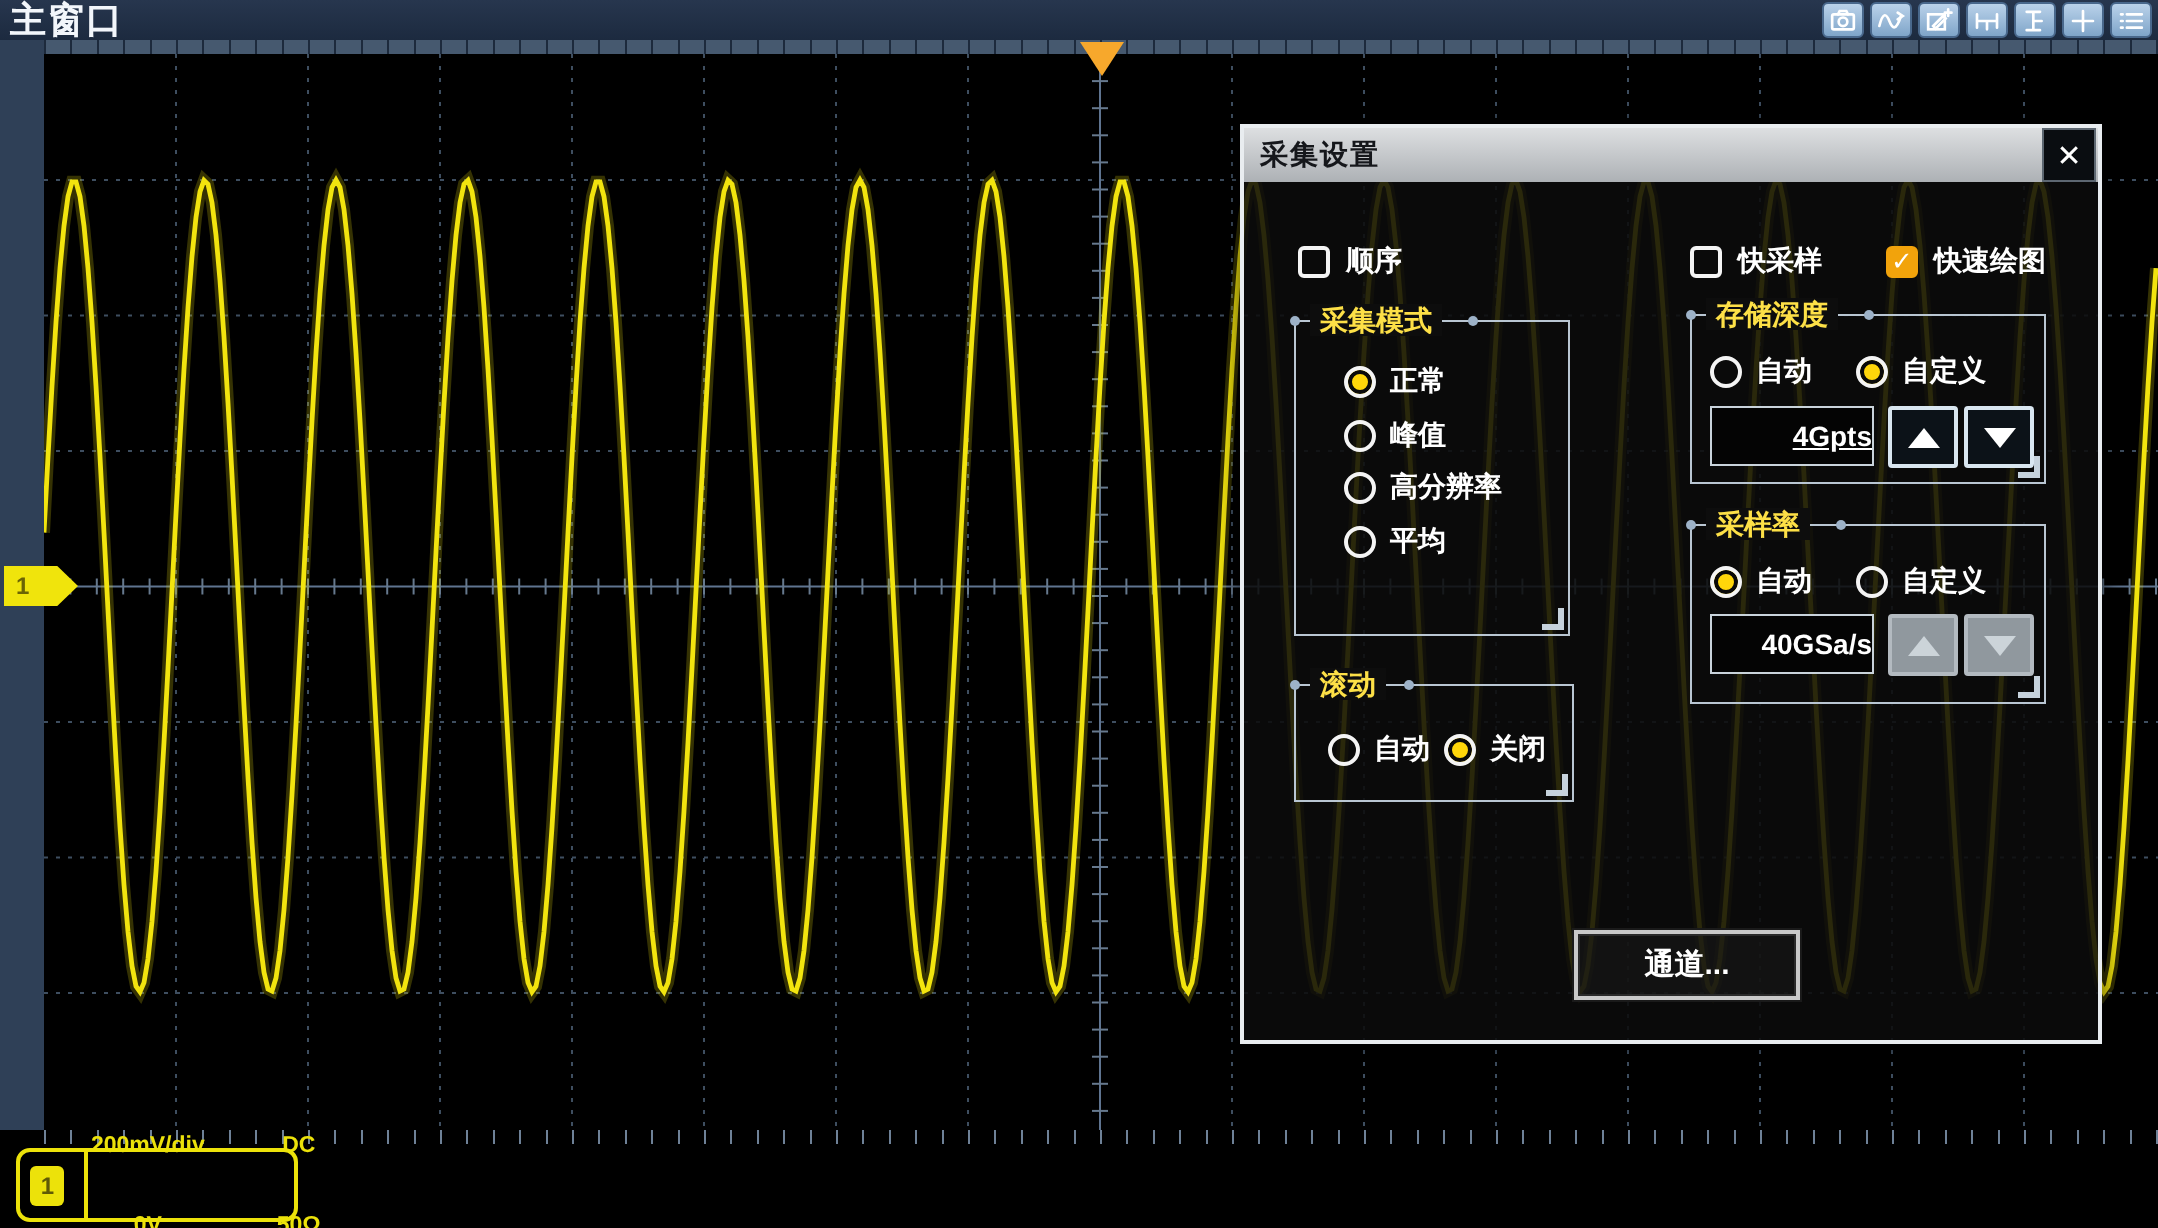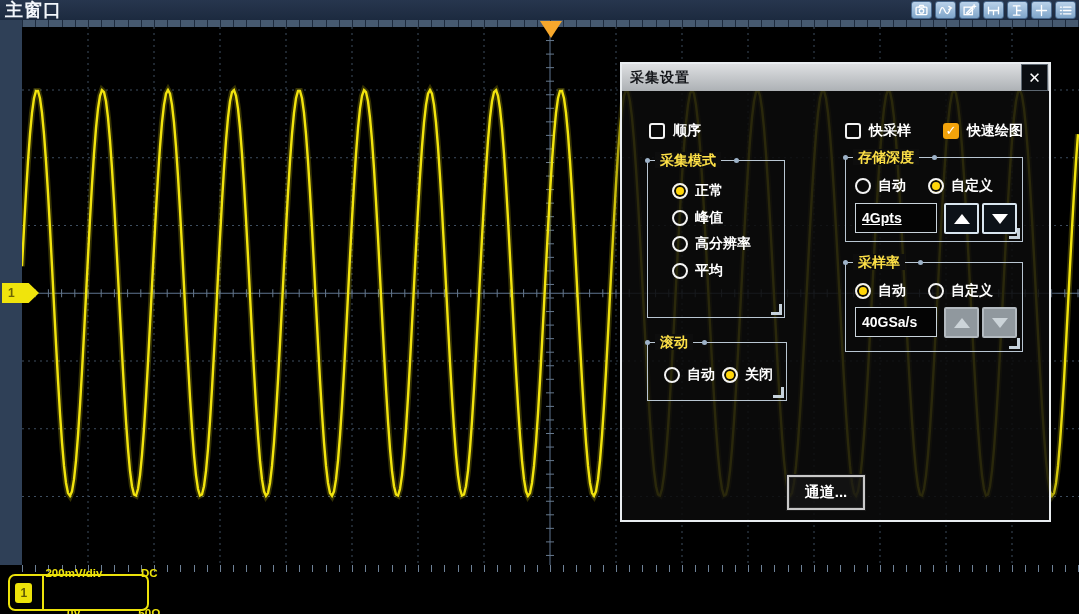--- a/index.html
+++ b/index.html
@@ -34,21 +34,21 @@
   .wave-main { fill:none; stroke:#f2e40e; stroke-width:2.4; }
 
   .trigger-marker { position:absolute; left:540px; top:21px; width:0; height:0;
     border-left:11px solid transparent; border-right:11px solid transparent; border-top:17px solid #f7a82c; }
   .ch-marker { position:absolute; left:2px; top:283px; width:37px; height:20px; background:#f0e40c;
     clip-path:polygon(0 0, 72% 0, 100% 50%, 72% 100%, 0 100%);
     display:flex; align-items:center; color:#6b6404; font-size:12px; font-weight:bold; padding-left:6px; }
 
   
   .dialog { position:absolute; left:620px; top:62px; width:431px; height:460px;
-    background:rgba(12,12,12,0.87); border:2px solid #e9edf0; box-shadow:0 0 12px rgba(0,0,0,0.7); }
+    background:rgba(12,12,12,0.87); border:2px solid #e9edf0; box-shadow:0 0 12px rgba(0,0,0,0.7);text-align:right; }
   .dlg-titlebar { position:absolute; left:0; top:0; width:100%; height:27px;
     background:linear-gradient(#dddfe1,#adb1b5); display:flex; align-items:center; }
   .dlg-title { color:#15171b; font-size:14px; font-weight:bold; padding-left:8px; letter-spacing:1px; }
   .dlg-close { position:absolute; right:1px; top:0px; width:27px; height:27px; background:#0a0d11;
     border:1px solid #5d6771; color:#fff; font-size:15px; font-weight:bold;
     display:flex; align-items:center; justify-content:center; cursor:default; }
 
   .cb-item { position:absolute; display:flex; align-items:center; gap:8px; height:17px; }
   .cbox { width:16px; height:16px; border:2px solid #f4f4f4; border-radius:3px;
     display:flex; align-items:center; justify-content:center; background:transparent; }
@@ -406,21 +406,21 @@
       <span class="r-label">自定义</span>
     </div>
     <div class="val-input" style="left:233px; top:243px;">40GSa/s</div>
     <div class="spin disabled" style="left:322px; top:243px;">
       <span class="tri-up"></span>
     </div>
     <div class="spin disabled" style="left:360px; top:243px;">
       <span class="tri-down"></span>
     </div>
 
-    <div class="dlg-btn" style="left:165px; top:411px; width:78px;">通道...</div>
+    <div class="dlg-btn" style="left:165px; top:401px; width:113px;">通道...</div>
   </div>
 
   <div class="statusbar">
     <div class="ch-box">
       <span class="ch-badge">1</span>
       <span class="ch-divider"></span>
       <span class="ch-grid">
         <span class="ch-cell">200mV/div</span>
         <span class="ch-cell">DC</span>
         <span class="ch-cell">0V</span>

